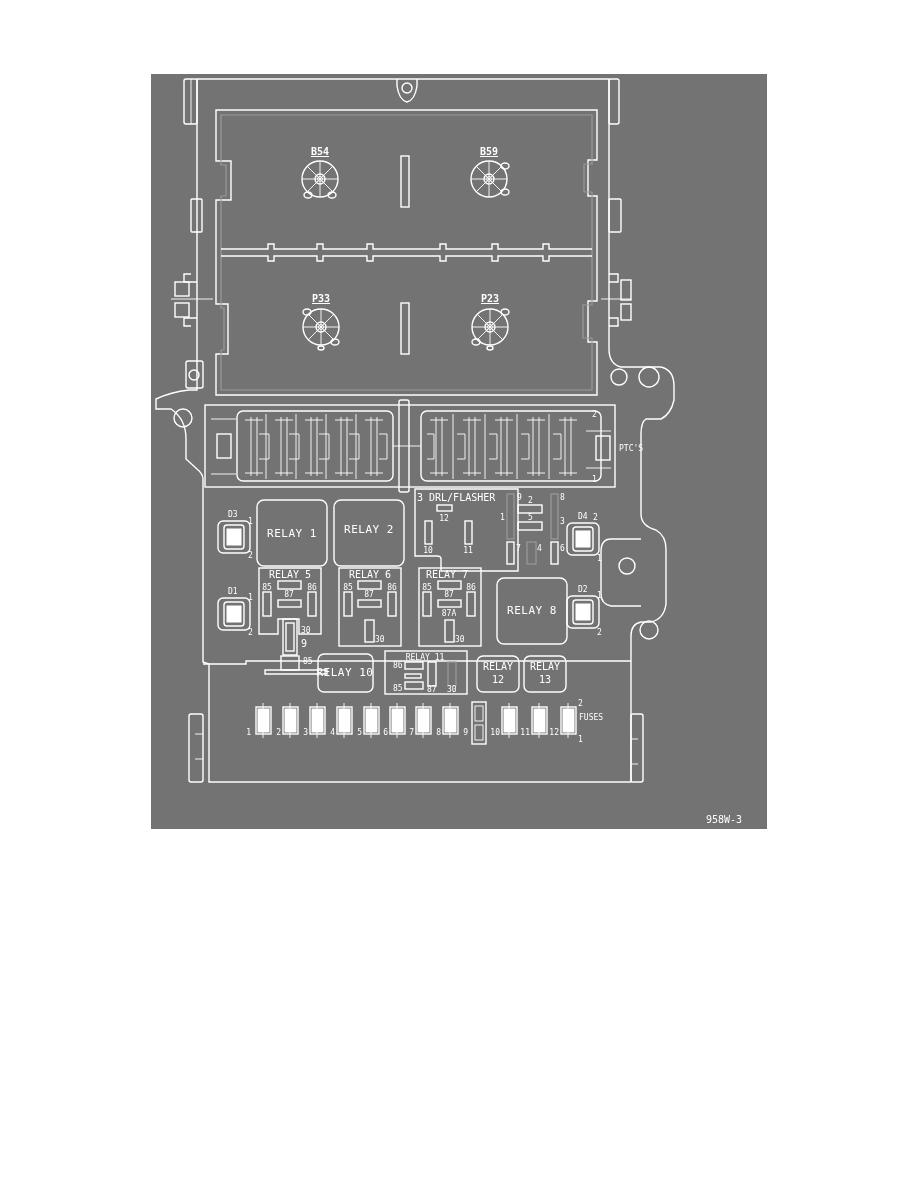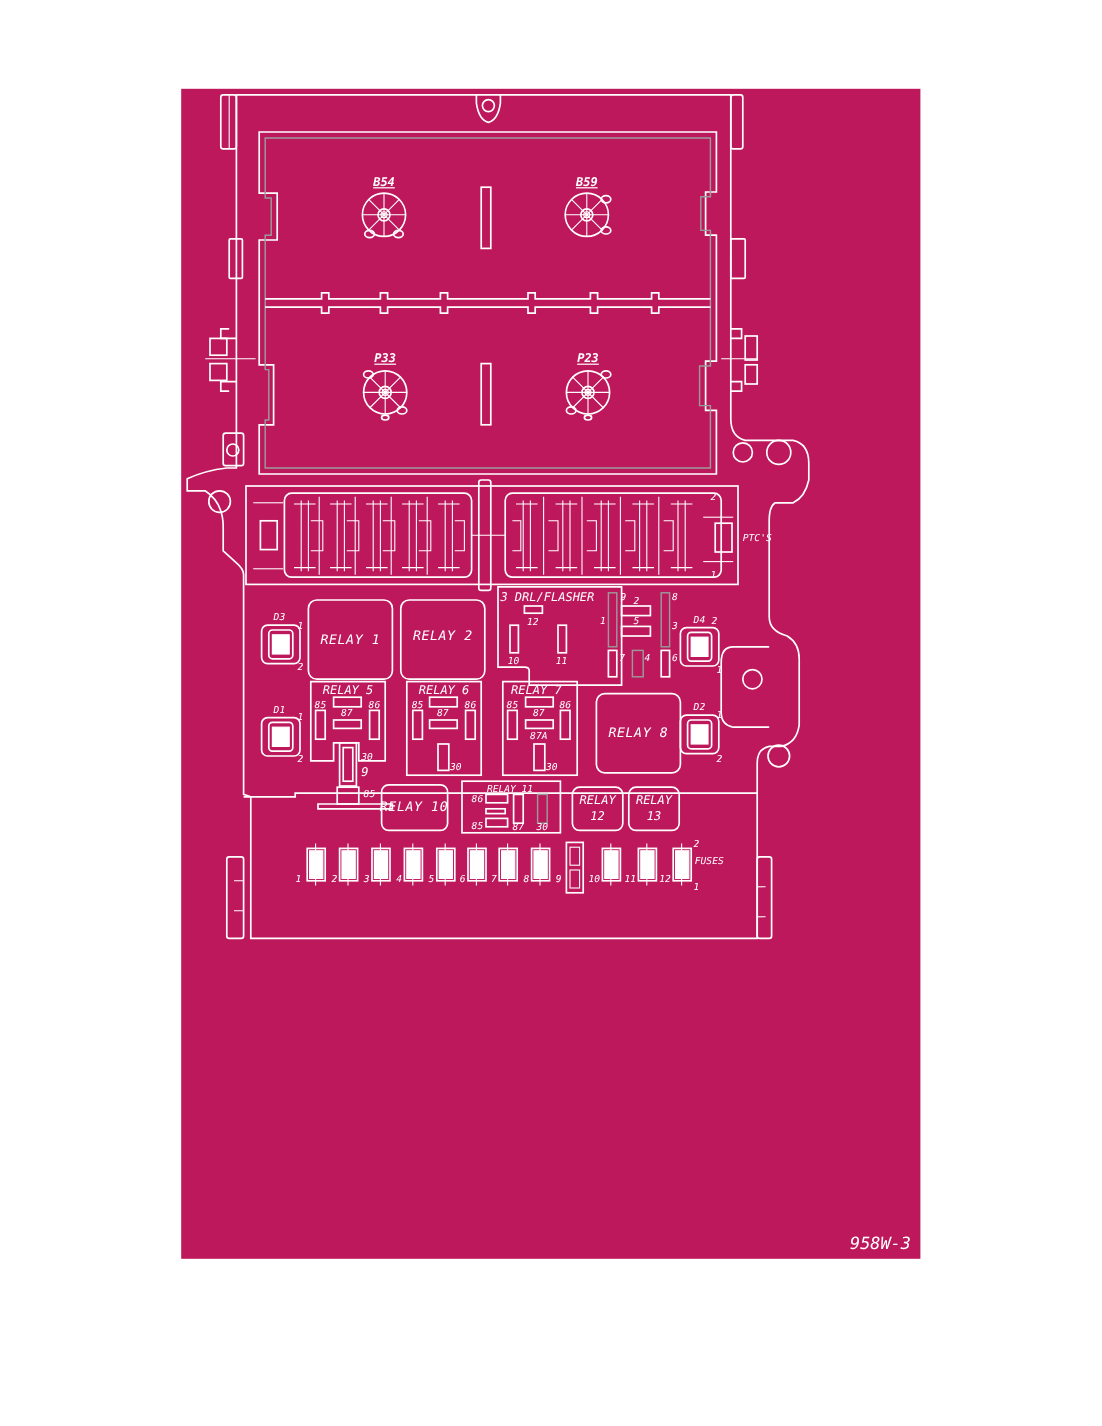--- a/index.html
+++ b/index.html
@@ -1,34 +1,33 @@
 <!DOCTYPE html>
 <html><head>
   <meta charset="utf-8">
   <style>
     html, body { margin: 0; padding: 0; background: #ffffff; }
     body { width: 918px; height: 1188px; position: relative; overflow: hidden; }
     #panel {
-      position: absolute; left: 151px; top: 74px; width: 616px; height: 975px;
-      background: #be185d;
-      font-style: italic;
+      position: absolute; left: 151px; top: 74px; width: 616px; height: 755px;
+      background: #737373;
     }
     #panel svg { position: absolute; left: 0; top: 0; }
     .ln { fill: none; stroke: #ffffff; stroke-width: 1.4; }
     .thin { fill: none; stroke: #ffffff; stroke-width: 0.9; }
     .gray { fill: none; stroke: #9a9a9a; stroke-width: 1.2; }
     .wfill { fill: #ffffff; stroke: #ffffff; stroke-width: 1; }
     .txt { fill: #ffffff; font-family: "DejaVu Sans Mono", monospace; }
     .lbl { font-size: 10px; }
     .big { font-size: 11px; letter-spacing: 0.5px; }
     .tiny { font-size: 8px; }
     .ul { text-decoration: underline; font-weight: bold; }
     #figure-id {
-      position: absolute; right: 8px; bottom: 4px; color: #ffffff;
-      font-family: "DejaVu Sans Mono", monospace; font-size: 14px; text-align: center;
+      position: absolute; right: 25px; bottom: 4px; color: #ffffff;
+      font-family: "DejaVu Sans Mono", monospace; font-size: 10px; text-align: center;
     }
   </style>
 </head>
 <body>
 
 <div id="panel">
   <svg width="616" height="861" viewBox="0 0 616 861" xmlns="http://www.w3.org/2000/svg">
 
     <g>
 

